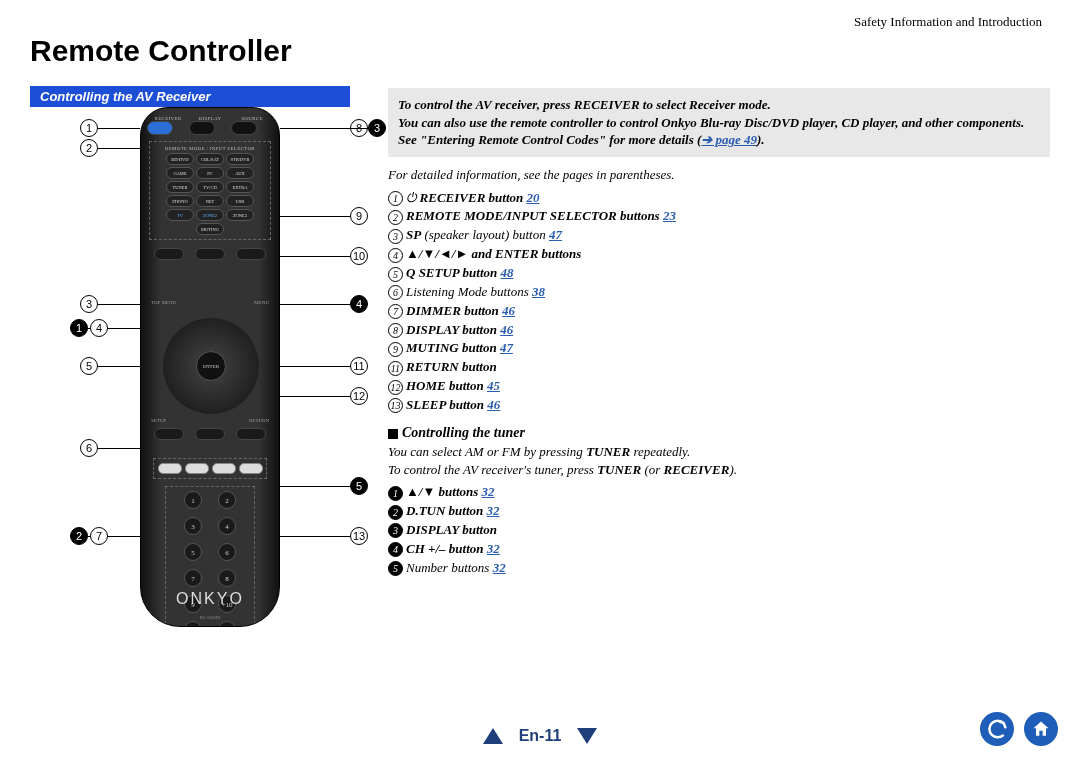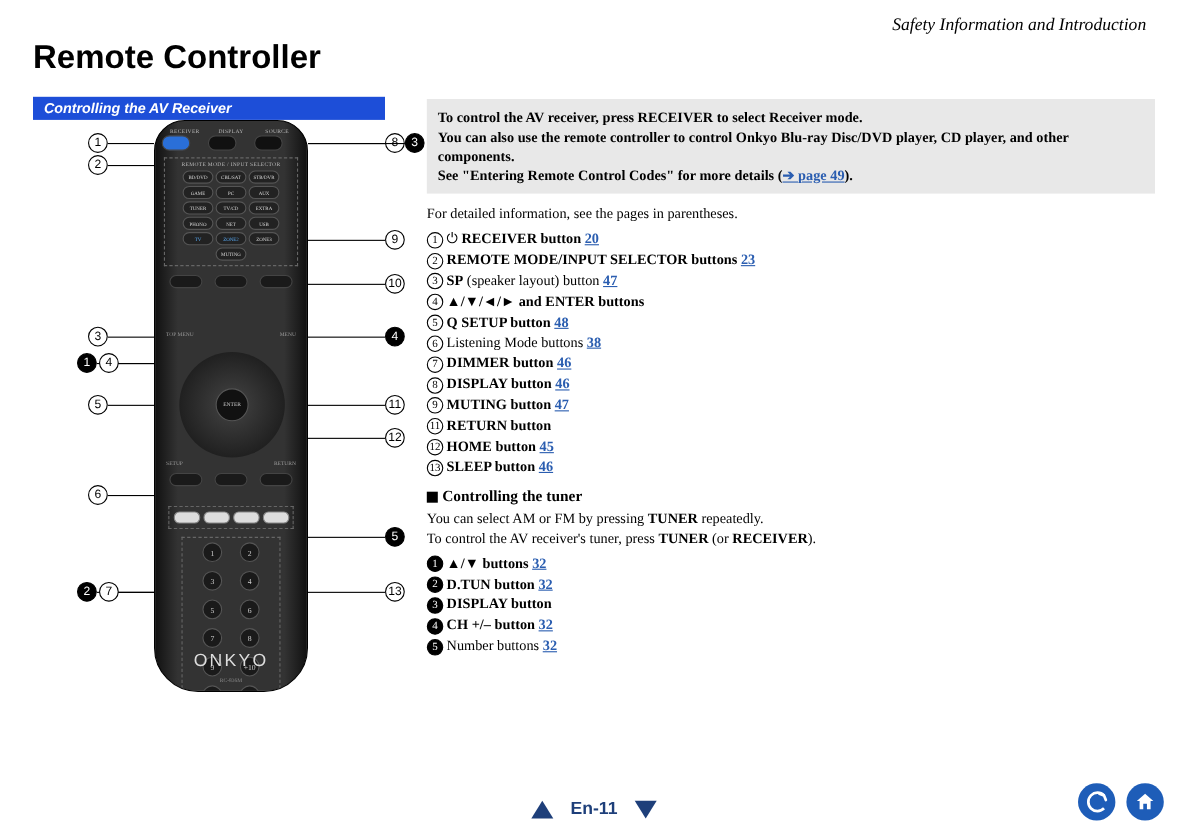--- a/index.html
+++ b/index.html
@@ -10,22 +10,21 @@
     background: #fff;
     color: #000;
     position: relative;
     font-size: 14px;
   }
   .page {
     padding: 14px 30px 0 30px;
   }
   .breadcrumb {
     text-align: right;
-    font-style: italic;
-    font-size: 16px;
+    font-size: 13px;
     padding-right: 8px;
   }
   .title {
     font-size: 30px;
     font-weight: bold;
     margin-top: 4px;
     margin-bottom: 8px;
     font-family: Arial, sans-serif;
   }
   .section-bar {
@@ -43,20 +42,21 @@
     gap: 18px;
   }
   .left-col {
     width: 340px;
     position: relative;
     padding-top: 10px;
   }
   .right-col {
     flex: 1;
     padding-top: 12px;
+    font-style: italic;
   }
   
   .remote-area {
     position: relative;
     height: 560px;
   }
   .remote-body {
     position: absolute;
     left: 110px;
     top: 0;

